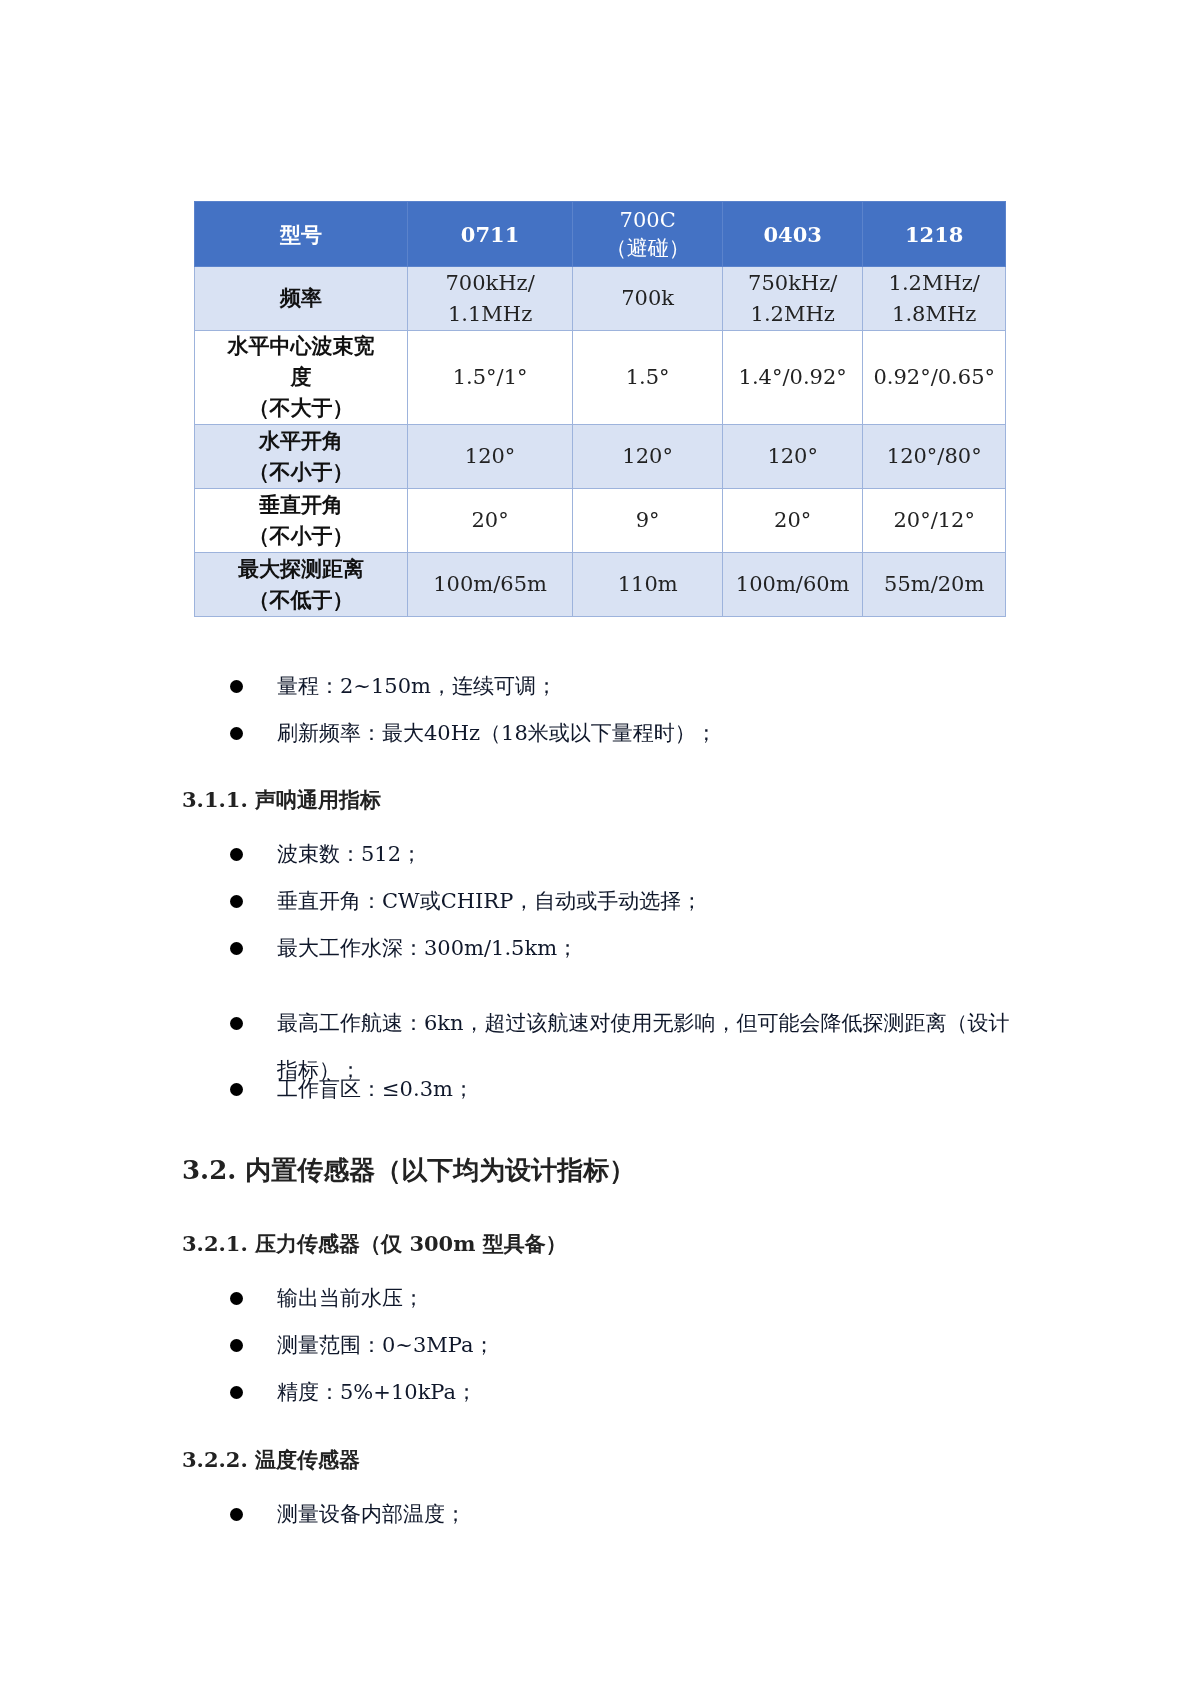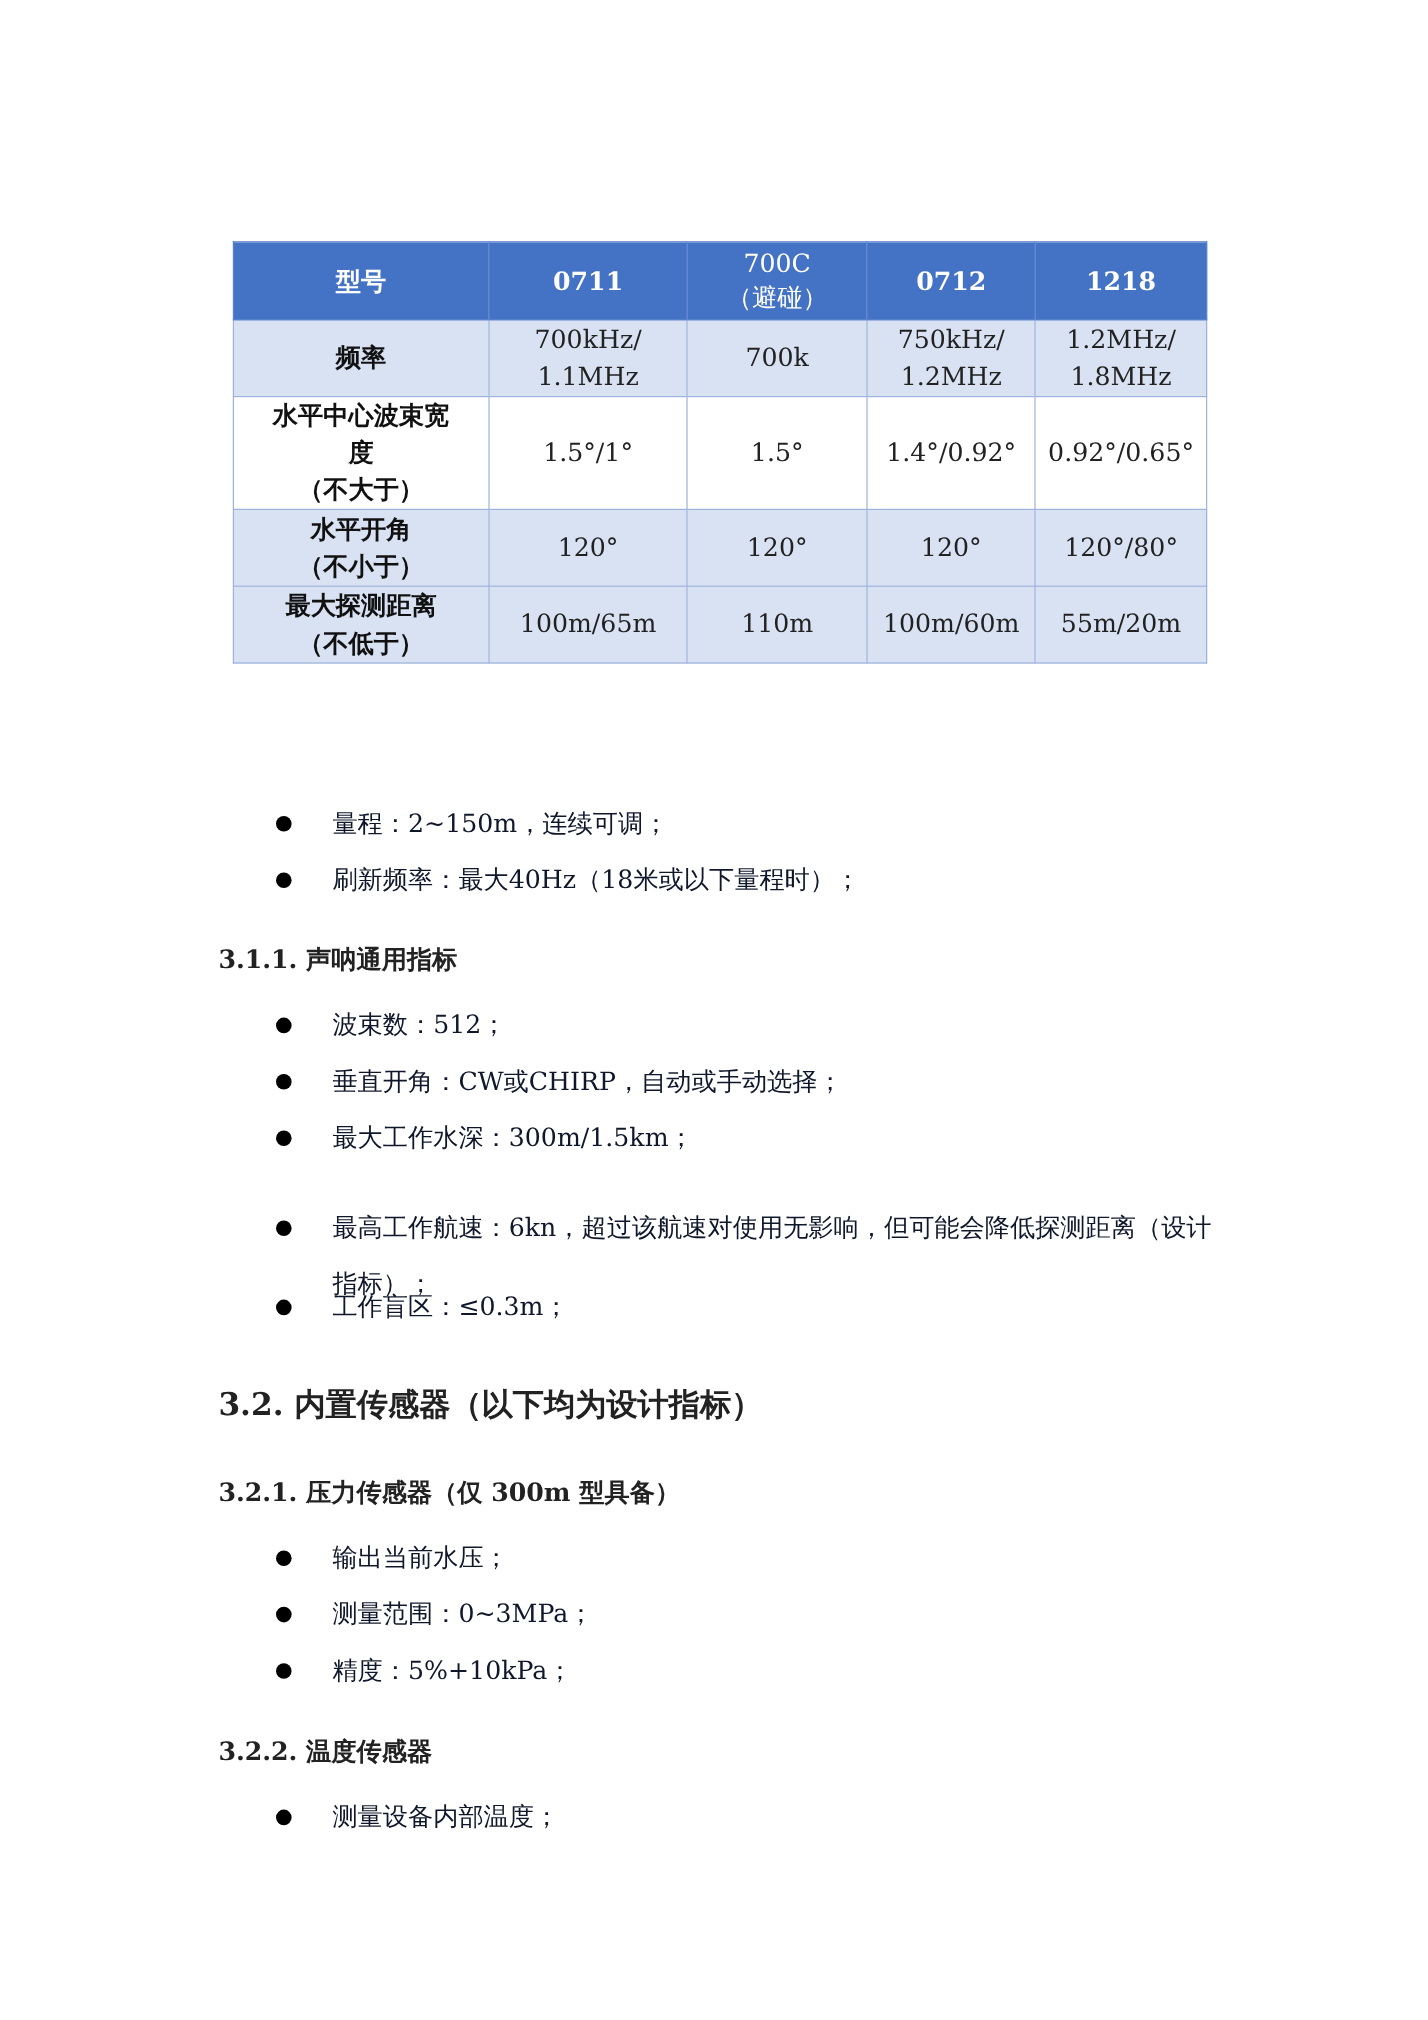--- a/index.html
+++ b/index.html
@@ -35,21 +35,21 @@
         <col style="width:142px">
     </colgroup>
     <tbody>
         <tr>
       <th>型号</th>
       <th><span>0711</span></th>
       <th style="line-height:28px;">
         <span class="hdr-sub">700C</span>
         <span class="hdr-sub">（避碰）</span>
       </th>
-      <th><span>0712</span></th>
+      <th><span>0403</span></th>
       <th><span>1218</span></th>
     </tr>
 
     <tr class="band" style="height:64px">
       <td class="rowhead">频率</td>
       <td style="white-space:pre-line">700kHz/
 1.1MHz</td>
       <td style="white-space:pre-line">700k</td>
       <td style="white-space:pre-line">750kHz/
 1.2MHz</td>
@@ -72,20 +72,30 @@
       <td class="rowhead">
         <span>水平开角</span>
         <span class="sub">（不小于）</span>
       </td>
       <td>120°</td>
       <td>120°</td>
       <td>120°</td>
       <td>120°/80°</td>
     </tr>
 
+    <tr class="plain" style="height:64px">
+      <td class="rowhead">
+        <span>垂直开角</span>
+        <span class="sub">（不小于）</span>
+      </td>
+      <td>20°</td>
+      <td>9°</td>
+      <td>20°</td>
+      <td>20°/12°</td>
+    </tr>
 
     <tr class="band" style="height:64px">
       <td class="rowhead">
         <span>最大探测距离</span>
         <span class="sub">（不低于）</span>
       </td>
       <td>100m/65m</td>
       <td>110m</td>
       <td>100m/60m</td>
       <td>55m/20m</td>

